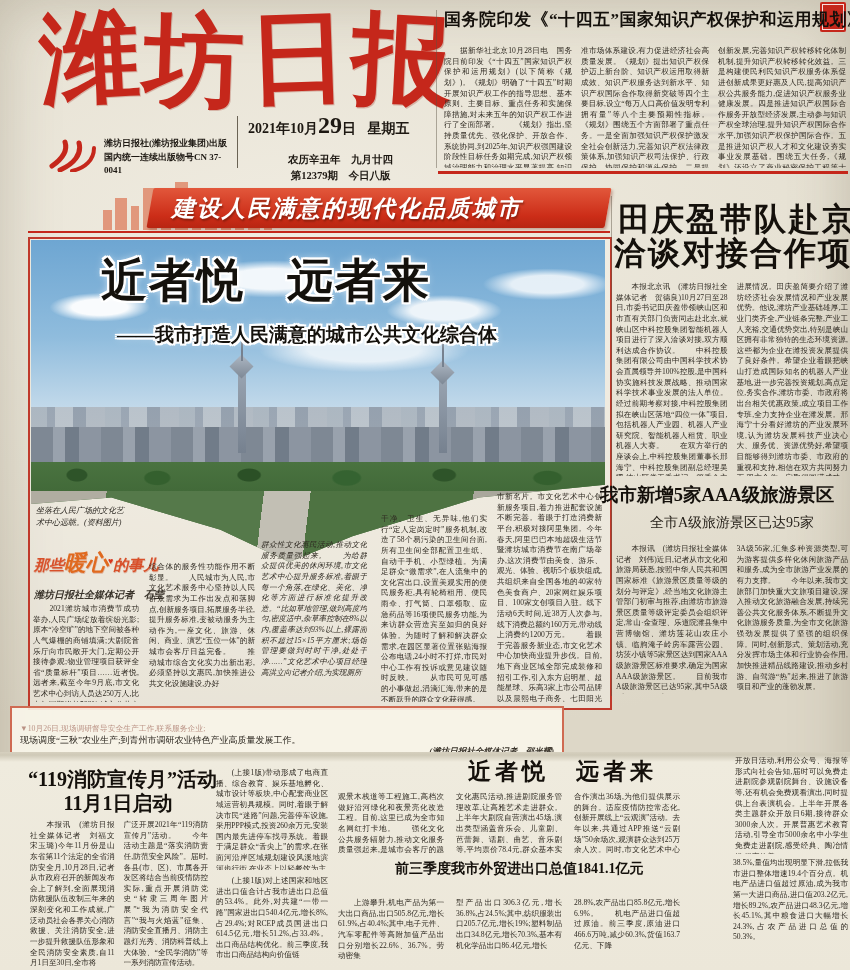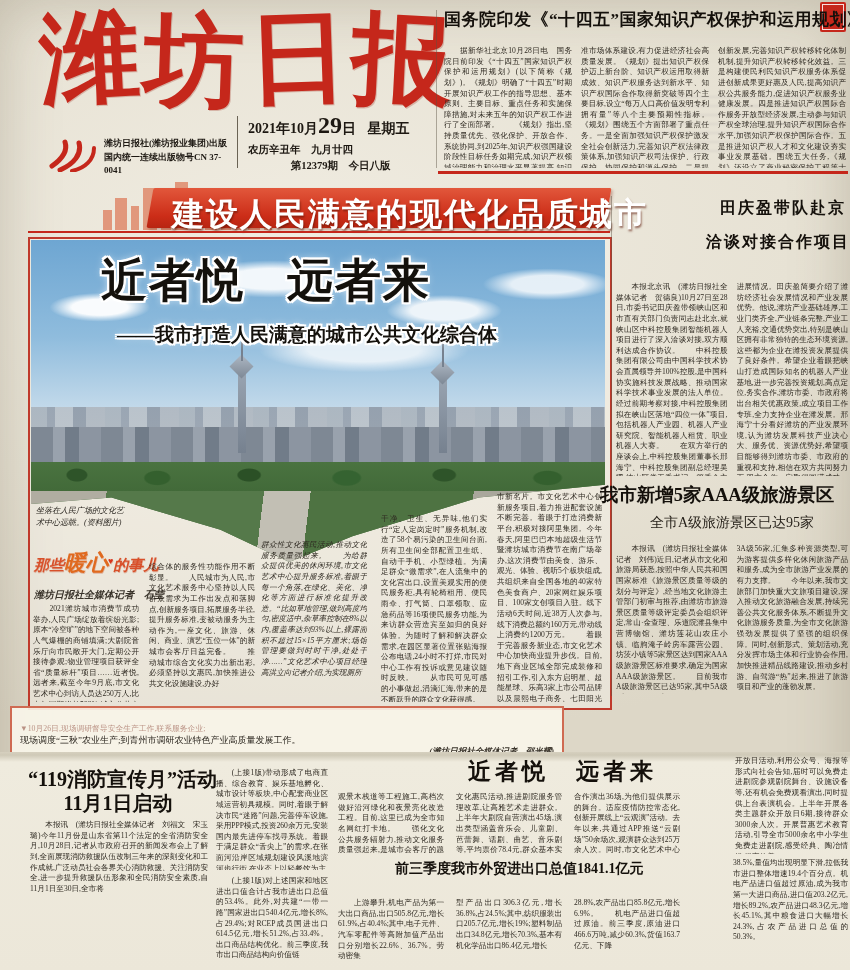--- a/index.html
+++ b/index.html
@@ -25,21 +25,21 @@
   .dateline .day{font-size:24px;}
   .smallline{font-size:10.5px;font-weight:700;color:#1d1812;}
   
   .ip-head{font-size:17px;font-weight:700;color:#14100b;letter-spacing:.5px;white-space:nowrap;}
   .cols{display:flex;gap:9px;}
   .cols>div{flex:1;}
   .redrule{background:#c5271b;}
   
   .ribbon{background:linear-gradient(180deg,#e2573b 0%,#cc2d18 70%,#b82512 100%);
     transform:skewX(-10deg);border-radius:2px;box-shadow:2px 2px 3px rgba(120,40,20,.35);}
-  .ribbon-text{font-size:32px;font-weight:700;color:#fff;letter-spacing:2px;
+  .ribbon-text{font-size:23px;font-weight:700;font-style:italic;color:#fff;letter-spacing:2px;
     text-shadow:1px 2px 2px rgba(90,20,5,.55);white-space:nowrap;}
   
   .feature-box{border:2px solid #c0392b;background:rgba(252,250,244,.35);}
   .photo{overflow:hidden;
     clip-path:polygon(0 0,100% 0,100% 76%,78% 80%,56% 92%,45% 100%,33% 90%,14% 80%,0 82%);
     background:linear-gradient(180deg,#6ea6d2 0%,#8fbcdd 30%,#c2d9ea 52%,#dfe9ee 62%,#d7dee2 66%,#cfd6da 70%,#476f3d 72%,#3f6536 100%);}
   .clouds{left:0;top:0;right:0;height:55%;
     background:
       radial-gradient(70px 20px at 12% 38%, rgba(255,255,255,.95) 40%, transparent 72%),
       radial-gradient(110px 26px at 42% 22%, rgba(255,255,255,.9) 40%, transparent 72%),
@@ -67,21 +67,21 @@
   .tower::after{content:"";position:absolute;top:-34px;left:3px;width:2px;height:26px;background:#76818f;}
   .outline-white{color:#14110c;font-weight:700;
     text-shadow:-2px -2px 0 #fff,2px -2px 0 #fff,-2px 2px 0 #fff,2px 2px 0 #fff,-2px 0 0 #fff,2px 0 0 #fff,0 -2px 0 #fff,0 2px 0 #fff,0 0 9px rgba(255,255,255,.95);}
   .caption{font-size:8px;font-style:italic;line-height:1.5;color:#2a2620;}
   .warm-tag{font-size:15px;font-weight:700;font-style:italic;color:#d8502a;white-space:nowrap;
     text-shadow:.5px .5px 0 rgba(190,60,20,.3);}
   .warm-tag .mid{font-size:22px;color:#e06a1f;}
   .heart{font-size:9px;color:#d8341c;vertical-align:super;}
   .tag-byline{font-size:10px;font-weight:700;font-style:italic;color:#3a342b;}
   
-  .s1-title{font-size:16px;font-weight:700;color:#14100b;letter-spacing:2px;text-align:right;white-space:nowrap;}
+  .s1-title{font-size:32px;font-weight:700;color:#14100b;letter-spacing:2px;text-align:right;white-space:nowrap;}
   .s2-title{font-size:18.5px;font-weight:700;color:#14100b;text-align:center;white-space:nowrap;}
   .s2-sub{font-size:14px;color:#241f18;text-align:center;white-space:nowrap;}
   .campaign{background:
       radial-gradient(130px 26px at 52% 108%, rgba(216,60,28,.4), transparent 72%),
       linear-gradient(180deg,#fbf7ec,#f6f1e3);
     display:flex;align-items:center;justify-content:center;gap:6px;}
   .campaign .main{font-size:17px;font-weight:700;font-style:italic;color:#cc2015;
     text-shadow:.6px .6px 0 rgba(170,30,10,.35);white-space:nowrap;}
   .badge{display:inline-block;background:#d03524;color:#fff;font-size:9.5px;font-weight:700;
     padding:2px 5px 2px 8px;margin-left:-4px;
@@ -129,21 +129,21 @@
     <div>潍坊日报社(潍坊报业集团)出版</div>
     <div>国内统一连续出版物号CN 37-0041</div>
   </div>
   <div class="abs vrule" style="left:237px;top:116px;height:52px;"></div>
 
   <div class="abs" style="left:248px;top:112px;width:185px;">
     <div class="dateline">
       <span>2021年10月</span><span class="day">29</span><span>日</span>
       <span style="margin-left:8px;">星期五</span>
     </div>
-    <div class="smallline" style="margin-top:4px;text-align:left;">农历辛丑年　九月廿四</div>
+    <div class="smallline" style="margin-top:14px;text-align:center;">农历辛丑年　九月廿四</div>
     <div class="smallline" style="margin-top:2px;text-align:center;">第12379期　今日八版</div>
   </div>
 
   <div class="abs stamp" style="left:820px;top:2px;width:26px;height:30px;"></div>
   <div class="abs sep-v" style="left:436px;top:10px;height:158px;"></div>
 
   <div class="abs ip-head" style="left:444px;top:8px;">国务院印发《“十四五”国家知识产权保护和运用规划》</div>
   <div class="abs cols" style="left:444px;top:46px;width:402px;height:122px;">
     <div class="bodytext">　　据新华社北京10月28日电　国务院日前印发《“十四五”国家知识产权保护和运用规划》(以下简称《规划》)。《规划》明确了“十四五”时期开展知识产权工作的指导思想、基本原则、主要目标、重点任务和实施保障措施,对未来五年的知识产权工作进行了全面部署。　　《规划》指出,坚持质量优先、强化保护、开放合作、系统协同,到2025年,知识产权强国建设阶段性目标任务如期完成,知识产权领域治理能力和治理水平显著提高,知识产权事业实现高质量发展,有效支撑创新驱动发展和高标</div>
     <div class="bodytext">准市场体系建设,有力促进经济社会高质量发展。《规划》提出知识产权保护迈上新台阶、知识产权运用取得新成效、知识产权服务达到新水平、知识产权国际合作取得新突破等四个主要目标,设立“每万人口高价值发明专利拥有量”等八个主要预期性指标。　　《规划》围绕五个方面部署了重点任务。一是全面加强知识产权保护激发全社会创新活力,完善知识产权法律政策体系,加强知识产权司法保护、行政保护、协同保护和源头保护。二是提高知识产权转移转化成效支撑实体经济</div>
@@ -224,20 +224,21 @@
     <div class="l2">现场调度“三秋”农业生产;到青州市调研农业特色产业高质量发展工作。</div>
     <div class="byl">(潍坊日报社全媒体记者　邵光耀)</div>
   </div>
 
   <div class="abs page2" style="left:0;top:752px;width:850px;height:218px;"></div>
 
   <div class="abs fire-title" style="left:28px;top:766px;width:180px;">“119消防宣传月”活动</div>
   <div class="abs fire-title" style="left:28px;top:790px;width:180px;">11月1日启动</div>
   <div class="abs cols" style="left:30px;top:820px;width:178px;height:148px;">
     <div class="bodytext">　　本报讯　(潍坊日报社全媒体记者　刘福文　宋玉璐)今年11月份是山东省第11个法定的全省消防安全月,10月28日,记者从市政府召开的新闻发布会上了解到,全面展现消防救援队伍改制三年来的深刻变化和工作成就,广泛动员社会各界关心消防救援、关注消防安全,进一步提升救援队伍形象和全民消防安全素质,自11月1日至30日,全市将</div>
+    <div class="bodytext">广泛开展2021年“119消防宣传月”活动。　　今年活动主题是“落实消防责任,防范安全风险”。届时,各县(市、区)、市属各开发区将结合当前疫情防控实际,重点开展消防党史“转隶三周年图片展”“我为消防安全代言”“我与火焰蓝”征集、消防安全直播月、消防主题灯光秀、消防科普线上大体验、“全民学消防”等一系列消防宣传活动。</div>
   </div>
 
   <div class="abs bodytext" style="left:216px;top:768px;width:112px;height:102px;">　　(上接1版)带动形成了电商直播、综合教育、娱乐基地孵化、城市设计等板块,中心配套商业区域运营初具规模。同时,着眼于解决市民“迷路”问题,完善停车设施,采用PPP模式,投资260余万元,安装国内最先进停车找寻系统。着眼于满足群众“舌尖上”的需求,在张面河沿岸区域规划建设风溪地滨河步行街,在业态上以轻餐饮为主,组织实施天然气、烟道、</div>
   <div class="abs bodytext" style="left:216px;top:876px;width:112px;height:92px;">　　(上接1版)对上述国家和地区进出口值合计占我市进出口总值的53.4%。此外,对共建“一带一路”国家进出口540.4亿元,增长8%,占29.4%;对RCEP成员国进出口614.5亿元,增长51.2%,占33.4%。　　出口商品结构优化。前三季度,我市出口商品结构向价值链</div>
 
   <div class="abs f2-title" style="left:468px;top:756px;">近者悦　远者来</div>
   <div class="abs bodytext" style="left:338px;top:792px;width:106px;height:62px;">观景木栈道等工程施工,高档次做好沿河绿化和夜景亮化改造工程。目前,这里已成为全市知名网红打卡地。　　强化文化公共服务辐射力,推动文化服务质量强起来,是城市会客厅的题中之义。市文化艺术中心拓展服务半径,大力开展</div>
   <div class="abs bodytext" style="left:456px;top:792px;width:106px;height:62px;">文化惠民活动,推进剧院服务管理改革,让高雅艺术走进群众。上半年大剧院自营演出45场,演出类型涵盖音乐会、儿童剧、芭蕾舞、话剧、曲艺、音乐剧等,平均票价78.4元,群众基本实现买得起、看得起。通过公益活动、合作及租场演出的形式,与我市艺术团体</div>
   <div class="abs bodytext" style="left:574px;top:792px;width:106px;height:62px;">合作演出36场,为他们提供展示的舞台。适应疫情防控常态化,创新开展线上“云观演”活动。去年以来,共通过APP推送“云剧场”50余场次,观演群众达到25万余人次。同时,市文化艺术中心实行免费开放日,让群众走进剧院,实行每月一次市民</div>
   <div class="abs bodytext" style="left:735px;top:756px;width:113px;height:98px;">开放日活动,利用公众号、海报等形式向社会告知,届时可以免费走进剧院参观剧院舞台、设施设备等,还有机会免费观看演出,同时提供上台表演机会。上半年开展各类主题群众开放日6期,接待群众3000余人次。开展普惠艺术教育活动,引导全市5000余名中小学生免费走进剧院,感受经典、陶冶情操,提高修养。</div>

